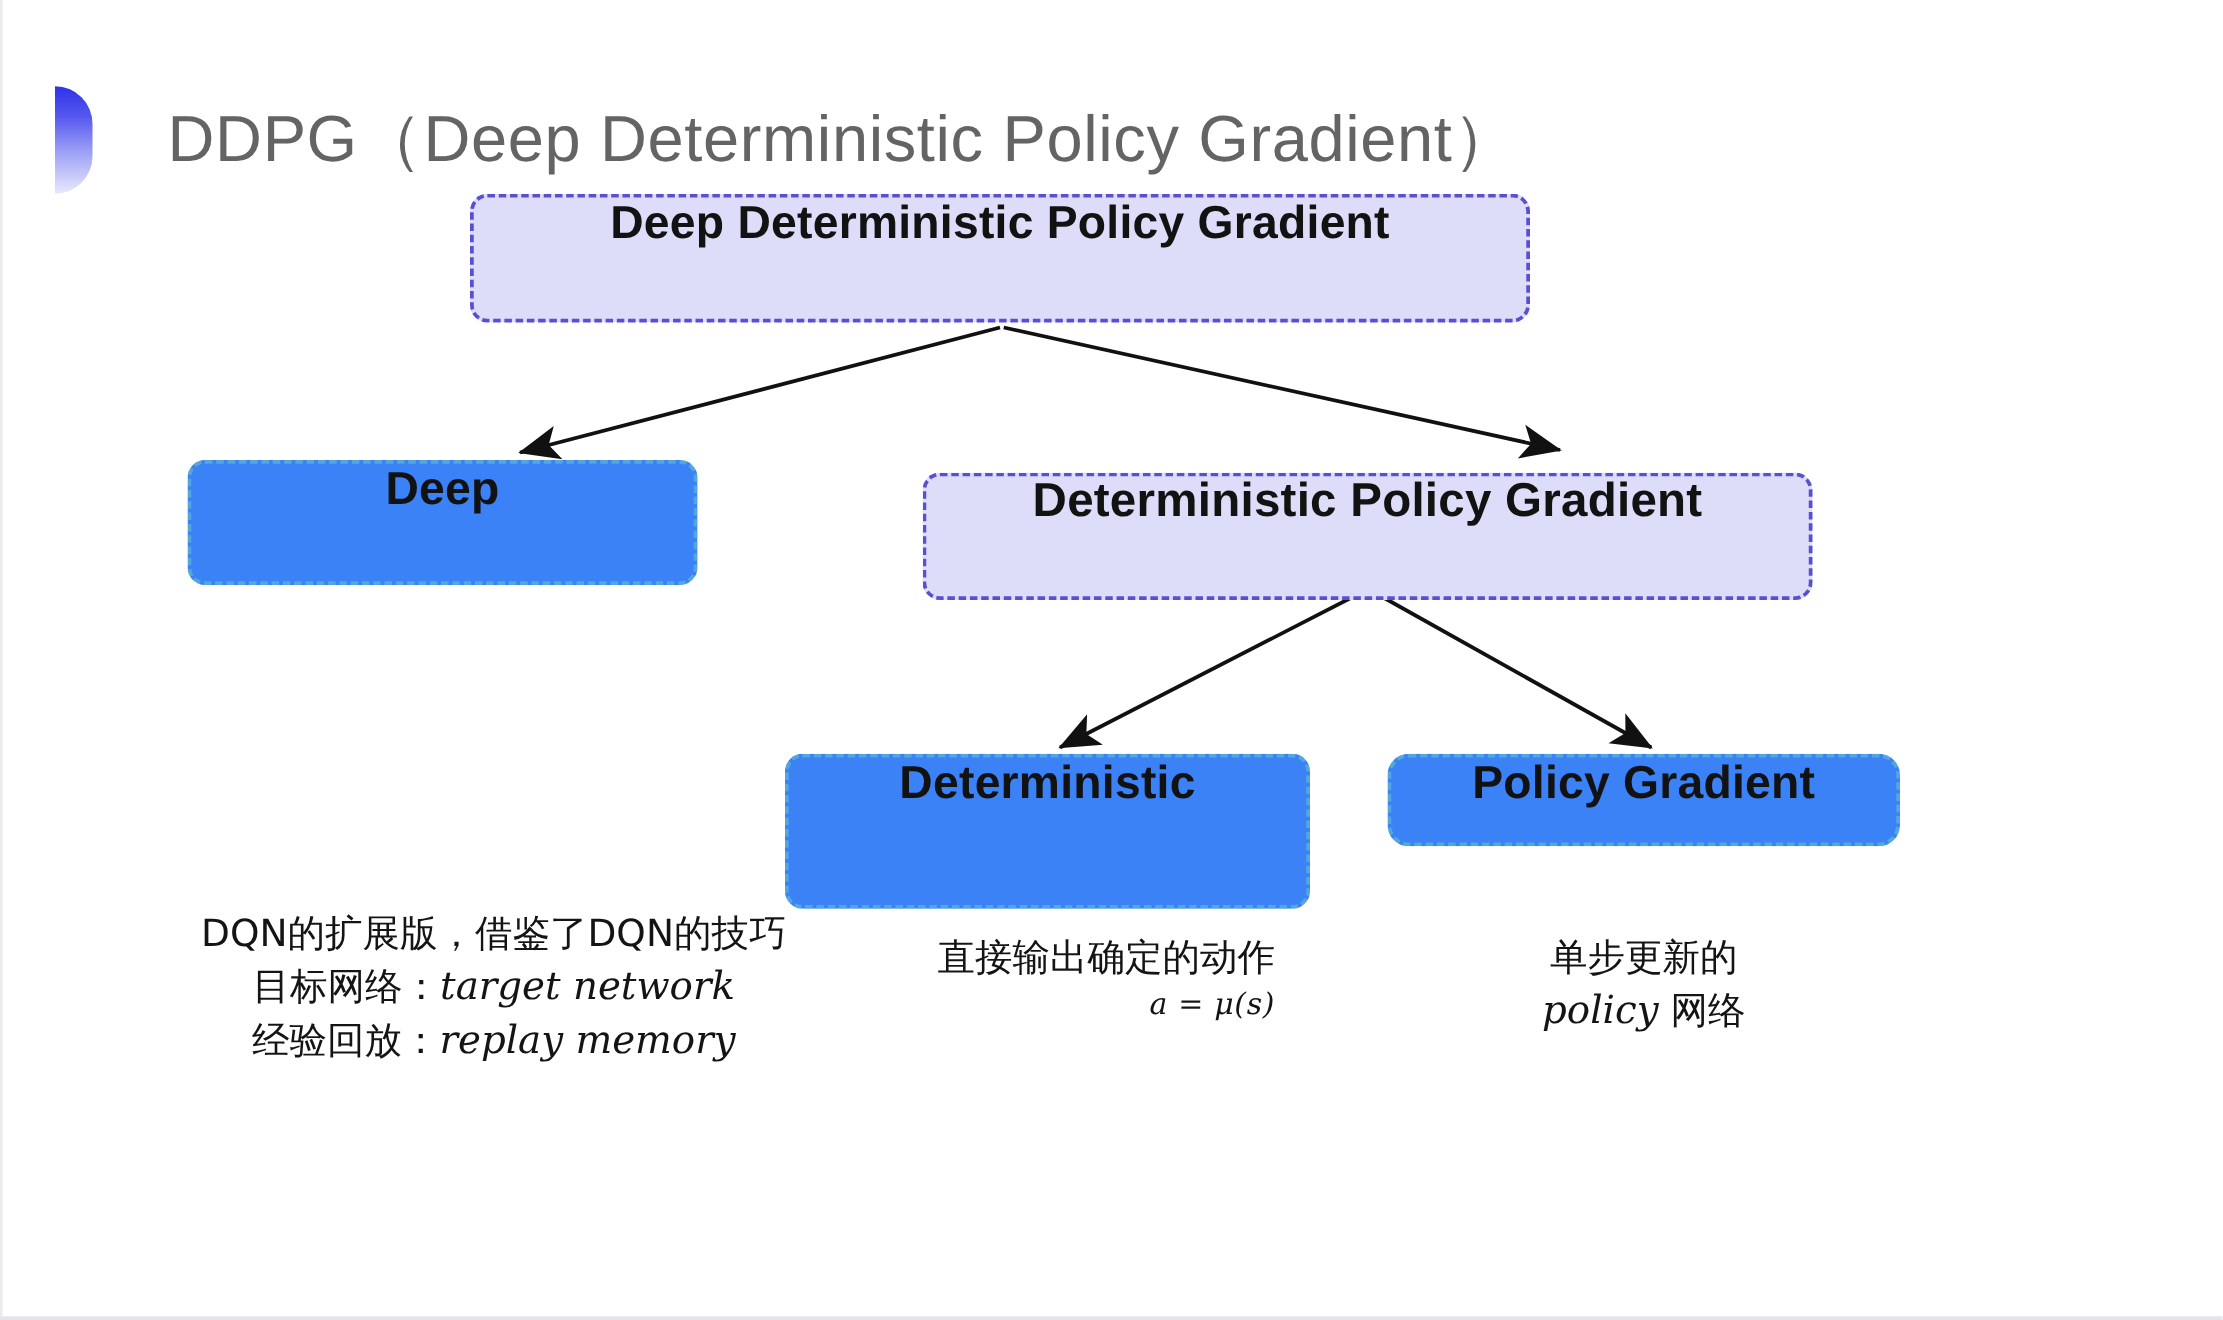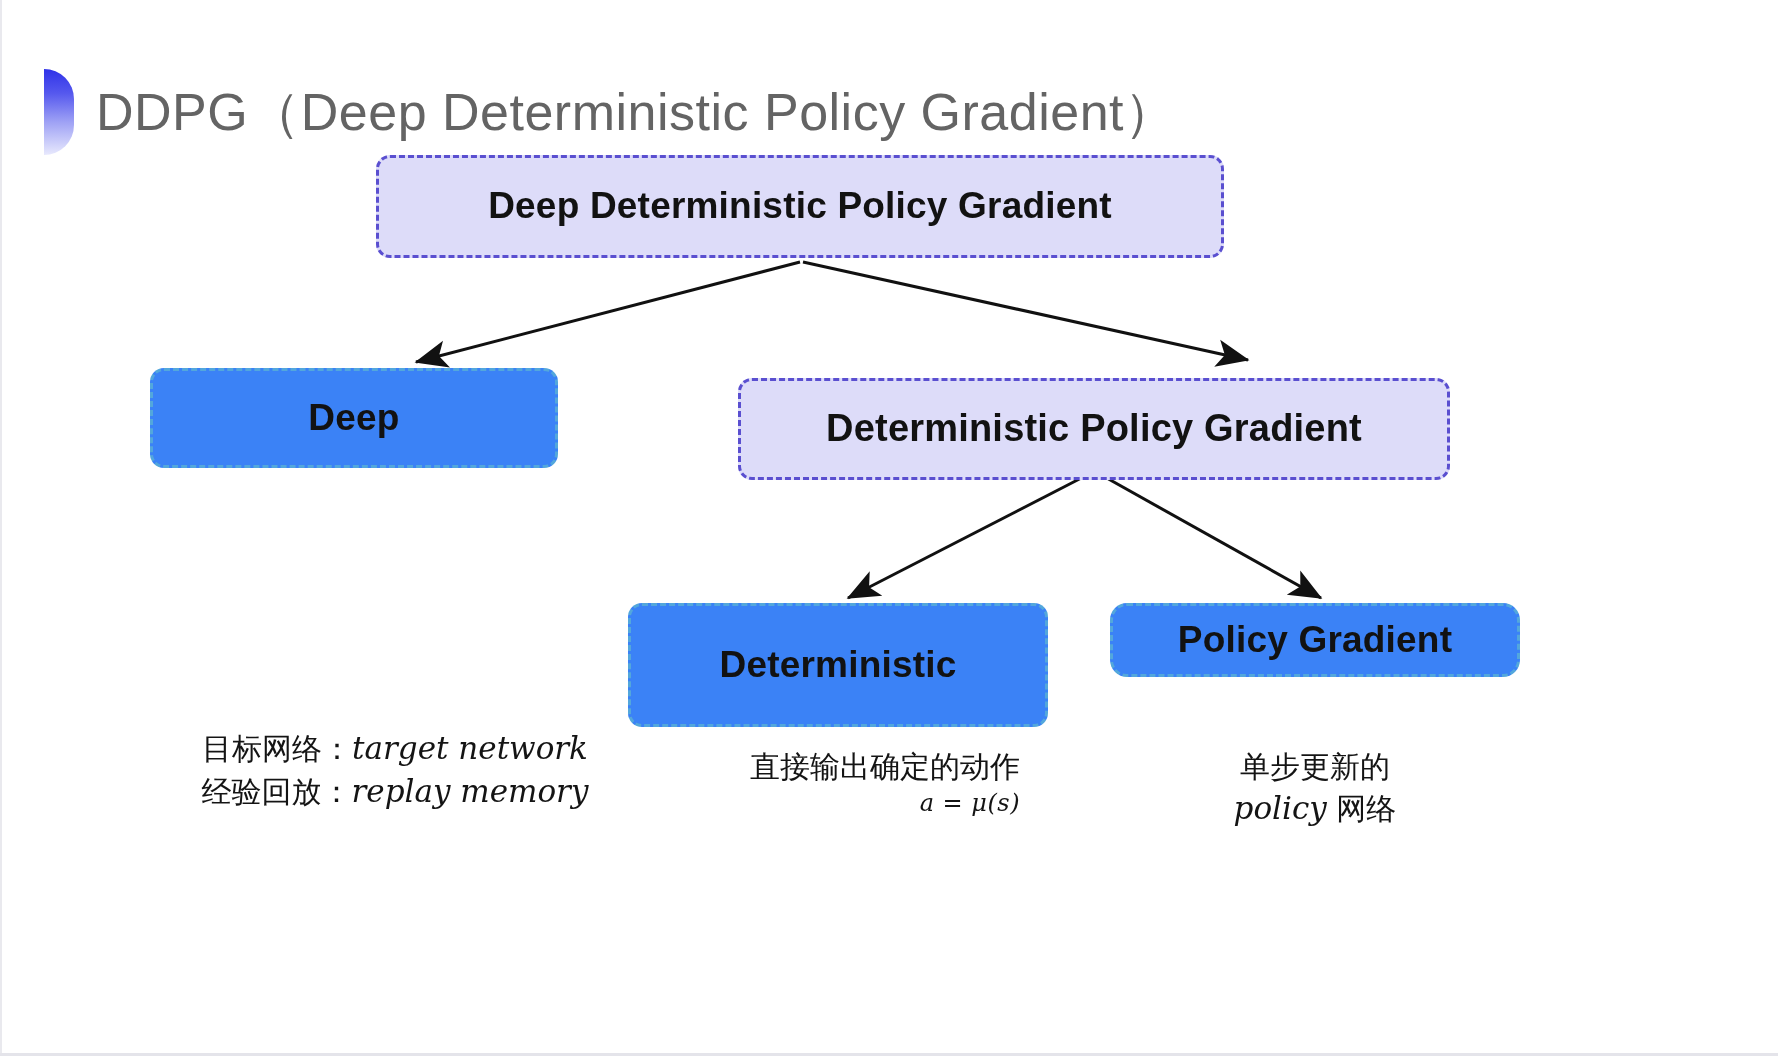--- a/index.html
+++ b/index.html
@@ -38,20 +38,21 @@
   }
 
   
   #title-row {
     position: absolute;
     left: 44px;
     top: 60px;
     height: 104px;
     display: flex;
     align-items: center;
+    gap: 38px;
   }
   .title-bullet {
     width: 30px;
     height: 86px;
     border-radius: 0 86px 86px 0;
     background: linear-gradient(to bottom, #2f32e8 0%, #5558ee 28%, #9fa2f5 62%, #e8e9fd 100%);
     flex: none;
     margin-right: 22px;
   }
   .title-text {
@@ -61,21 +62,21 @@
     letter-spacing: 0.5px;
     white-space: nowrap;
     line-height: 1;
   }
 
   
   .node {
     position: absolute;
     box-sizing: border-box;
     display: flex;
-    align-items: center;
+    align-items: flex-start;
     justify-content: center;
     border-radius: 14px;
     text-align: center;
     line-height: 1.1;
   }
   .node-purple {
     background: #dddcf9;
     border: 3px dashed #5a4fd0;
   }
   .node-blue {
@@ -204,20 +205,21 @@
 
   <div id="node-det" class="node node-blue">
     <span class="node-label">Deterministic</span>
   </div>
 
   <div id="node-pg" class="node node-blue">
     <span class="node-label">Policy Gradient</span>
   </div>
 
   <div id="caption-deep" class="caption">
+    <div class="cap-line cn">DQN的扩展版，借鉴了DQN的技巧</div>
     <div class="cap-line">
       <span class="cn">目标网络：</span><span class="it">target network</span>
     </div>
     <div class="cap-line">
       <span class="cn">经验回放：</span><span class="it">replay memory</span>
     </div>
   </div>
 
   <div id="caption-det" class="caption">
     <div class="cap-line cn">直接输出确定的动作</div>

